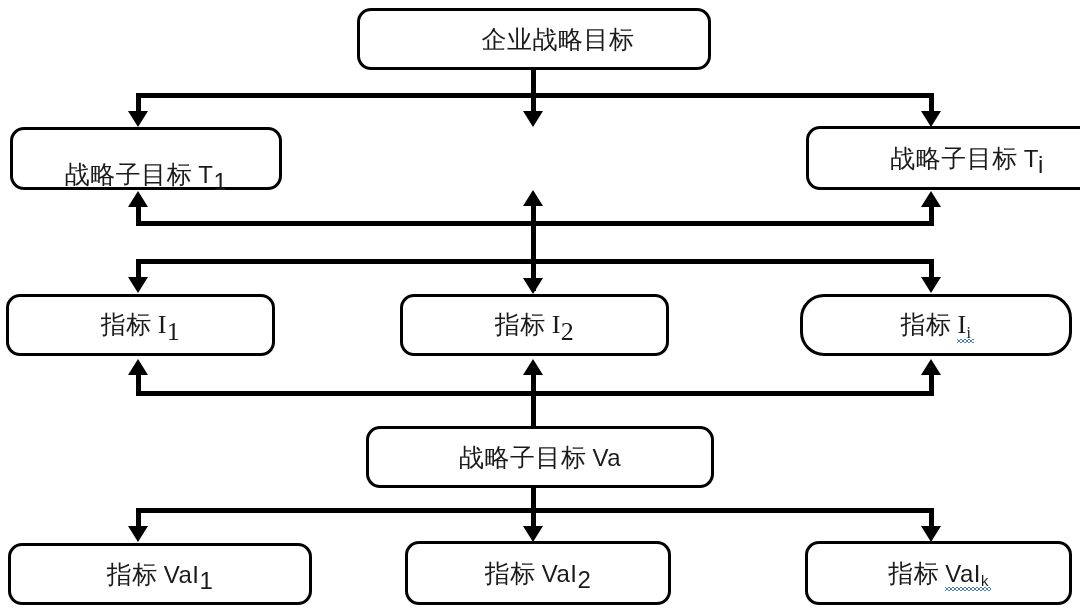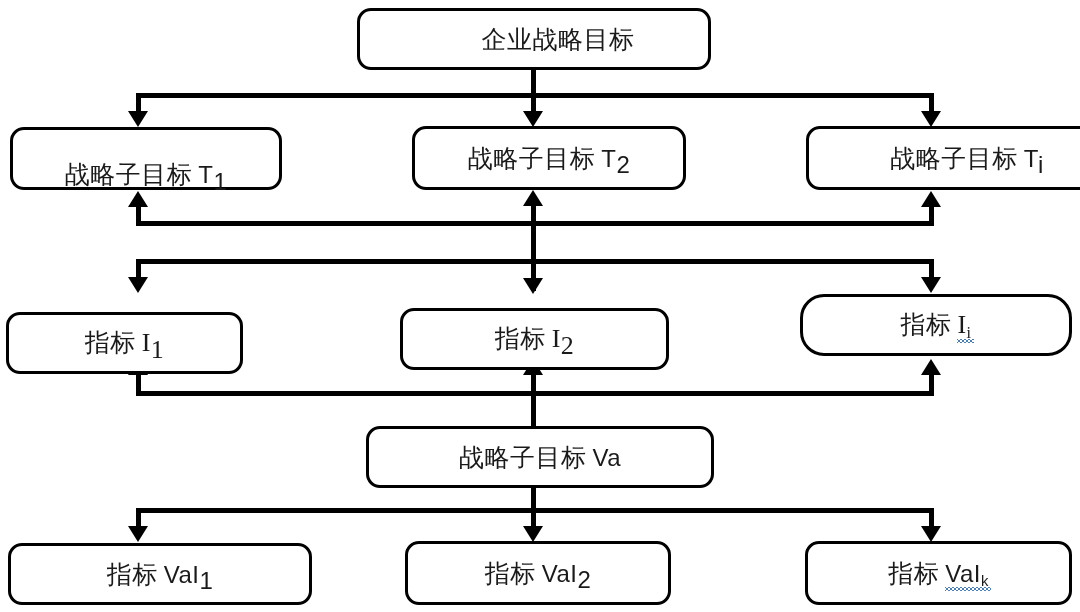--- a/index.html
+++ b/index.html
@@ -103,25 +103,20 @@
   <div class="arrow-down" style="left:128px; top:111px;"></div>
   <div class="arrow-down" style="left:523px; top:111px;"></div>
   <div class="arrow-down" style="left:921px; top:111px;"></div>
 
   <div class="node" style="left:10px; top:127px; width:272px; height:63px;align-items:flex-end;">
     <span class="lbl">
       <span>战略子目标</span><span class="sp"></span><span class="lat">T</span><sub class="lat">1</sub>
     </span>
   </div>
 
-  <div class="node" style="left:412px; top:126px; width:274px; height:64px;">
-    <span class="lbl">
-      <span>战略子目标</span><span class="sp"></span><span class="lat">T</span><sub class="lat">2</sub>
-    </span>
-  </div>
 
   <div class="node" style="left:806px; top:126px; width:322px; height:64px;">
     <span class="lbl">
       <span>战略子目标</span><span class="sp"></span><span class="lat">T</span><sub class="lat">i</sub>
     </span>
   </div>
 
   <div class="hline" style="left:136px; top:221px; width:798px; height:5px;"></div>
   <div class="vline" style="left:136px; top:206px; width:5px; height:20px;"></div>
   <div class="vline" style="left:929px; top:206px; width:5px; height:20px;"></div>
@@ -131,27 +126,27 @@
   <div class="vline" style="left:531px; top:203px; width:5px; height:88px;"></div>
   <div class="arrow-up" style="left:523px; top:190px;"></div>
   <div class="arrow-down" style="left:523px; top:278px;"></div>
 
   <div class="hline" style="left:136px; top:259px; width:798px; height:5px;"></div>
   <div class="vline" style="left:136px; top:259px; width:5px; height:20px;"></div>
   <div class="vline" style="left:929px; top:259px; width:5px; height:20px;"></div>
   <div class="arrow-down" style="left:128px; top:277px;"></div>
   <div class="arrow-down" style="left:921px; top:277px;"></div>
 
-  <div class="node" style="left:6px; top:312px; width:237px; height:62px;text-align:center;">
+  <div class="node" style="left:6px; top:294px; width:269px; height:62px;text-align:center;">
     <span class="lbl">
       <span>指标</span><span class="sp"></span><span class="lat-serif">I</span><sub class="lat-serif">1</sub>
     </span>
   </div>
 
-  <div class="node" style="left:400px; top:308px; width:269px; height:62px;">
+  <div class="node" style="left:400px; top:294px; width:269px; height:62px;">
     <span class="lbl">
       <span>指标</span><span class="sp"></span><span class="lat-serif">I</span><sub class="lat-serif">2</sub>
     </span>
   </div>
 
   <div class="node" style="left:800px; top:294px; width:272px; height:62px;border-radius:24px;">
     <span class="lbl">
       <span>指标</span><span class="sp"></span><span class="lat-serif squig"><span>I</span><sub>i</sub></span>
     </span>
   </div>

